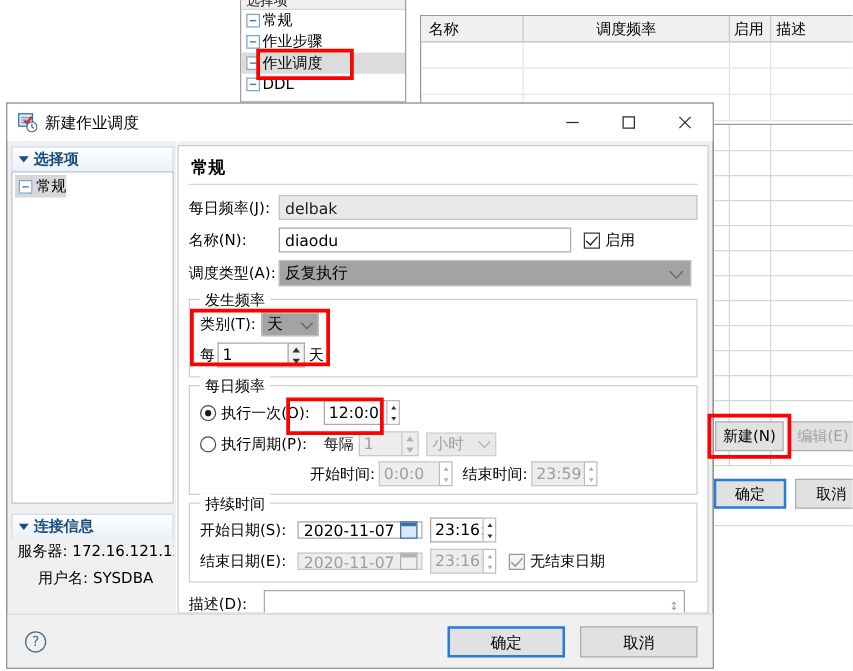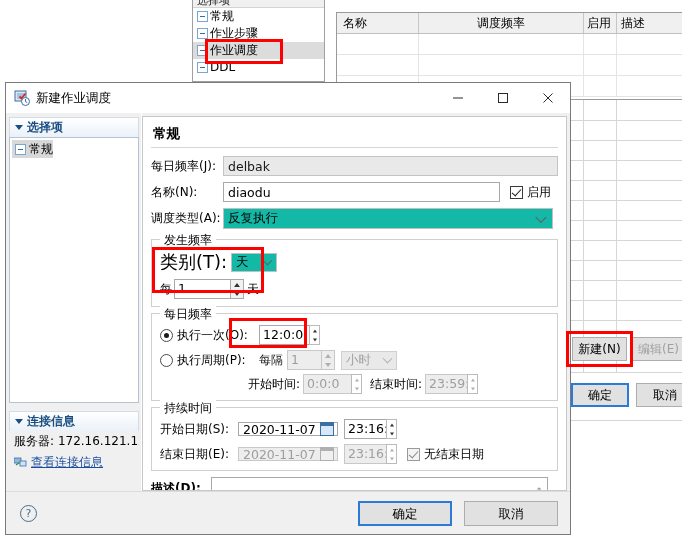--- a/index.html
+++ b/index.html
@@ -340,21 +340,21 @@
     white-space: nowrap;
   }
   .tbox.ro {
     background: #e9e9e9;
     border: 1px solid #c4c4c4;
     color: #1a1a1a;
   }
 
   .combo {
     border: 1px solid #c0c0c0;
-    background: #14b8a6;
+    background: #a3a3a3;
     height: 21px;
     box-sizing: border-box;
     display: flex;
     align-items: center;
     padding-left: 4px;
     font-size: 12.5px;
     position: relative;
   }
   .combo .chev {
     position: absolute;
@@ -677,64 +677,58 @@
 
       <div class="conninfo">
         <div class="section-head">
           <span class="tri"></span>
           <span>连接信息</span>
         </div>
         <div class="conn-row">
           <span>服务器:</span>
           <span>172.16.121.12</span>
         </div>
-        <div class="conn-link-row">
-          <span class="conn-icon">
-            <svg width="13" height="12" viewBox="0 0 13 12">
-              <rect x="0" y="2" width="7" height="5" fill="#8fb8dd" stroke="#3a6ea5" stroke-width="0.8"></rect>
-              <rect x="6" y="5" width="6" height="5" fill="#cfe3f5" stroke="#3a6ea5" stroke-width="0.8"></rect>
-              <path d="M2 9 l3 -2" stroke="#4a8a3a" stroke-width="1.4"></path>
-            </svg>
-          </span>
-          <span class="conn-link">查看连接信息</span>
+        <div class="conn-row">
+          <span>用户名:</span>
+          <span>SYSDBA</span>
         </div>
       </div>
     </div>
 
     <div class="dlg-right">
       <div class="pane-title">常规</div>
       <div class="pane-sep"></div>
 
       <div class="frow">
         <span class="flabel">每日频率(J):</span>
         <span class="tbox ro" style="width:392px;">delbak</span>
       </div>
 
       <div class="frow">
         <span class="flabel">名称(N):</span>
-        <span class="tbox" style="width:277px;">diaodu</span>
+        <span class="tbox" style="width:234px;">diaodu</span>
         <span style="width:10px;"></span>
         <span class="chk">
           <span class="chkbox checked"></span>
           <span>启用</span>
         </span>
       </div>
 
       <div class="frow">
         <span class="flabel">调度类型(A):</span>
         <span class="combo" style="width:330px;">
           <span>反复执行</span>
           <span class="chev"></span>
         </span>
       </div>
 
       <div class="group" style="margin-top:10px; padding-top:10px; padding-bottom:5px;">
         <span class="gtitle">发生频率</span>
         <div class="frow" style="margin-bottom:5px;">
-          <span style="font-size:18px; margin-right:4px;">类别(T):</span>
+          <span style="font-size:12px; margin-right:4px;">类别(T):</span>
           <span class="combo small">
             <span>天</span>
             <span class="chev" style="right:5px; width:6px; height:6px;"></span>
           </span>
         </div>
         <div class="frow" style="margin-bottom:2px;">
           <span style="font-size:12px; margin-right:2px;">每</span>
           <span class="spin">
             <span class="sv" style="width:56px;">1</span>
             <span class="arrows">
@@ -834,21 +828,21 @@
               </span>
           </span>
           <span style="width:10px;"></span>
           <span class="chk">
             <span class="chkbox grey checked"></span>
             <span>无结束日期</span>
           </span>
         </div>
       </div>
 
-      <div class="frow" style="margin-top:4px;font-weight:bold;">
+      <div class="frow" style="margin-top:4px;">
         <span class="flabel" style="width:60px;">描述(D):</span>
         <span class="tbox" style="width:337px; height:22px; position:relative;">
           <span></span>
           <span style="position:absolute; right:4px; top:4px; font-size:9px; color:#9a9a9a;">↕</span>
         </span>
       </div>
     </div>
   </div>
 
   <div class="dlg-footer">

